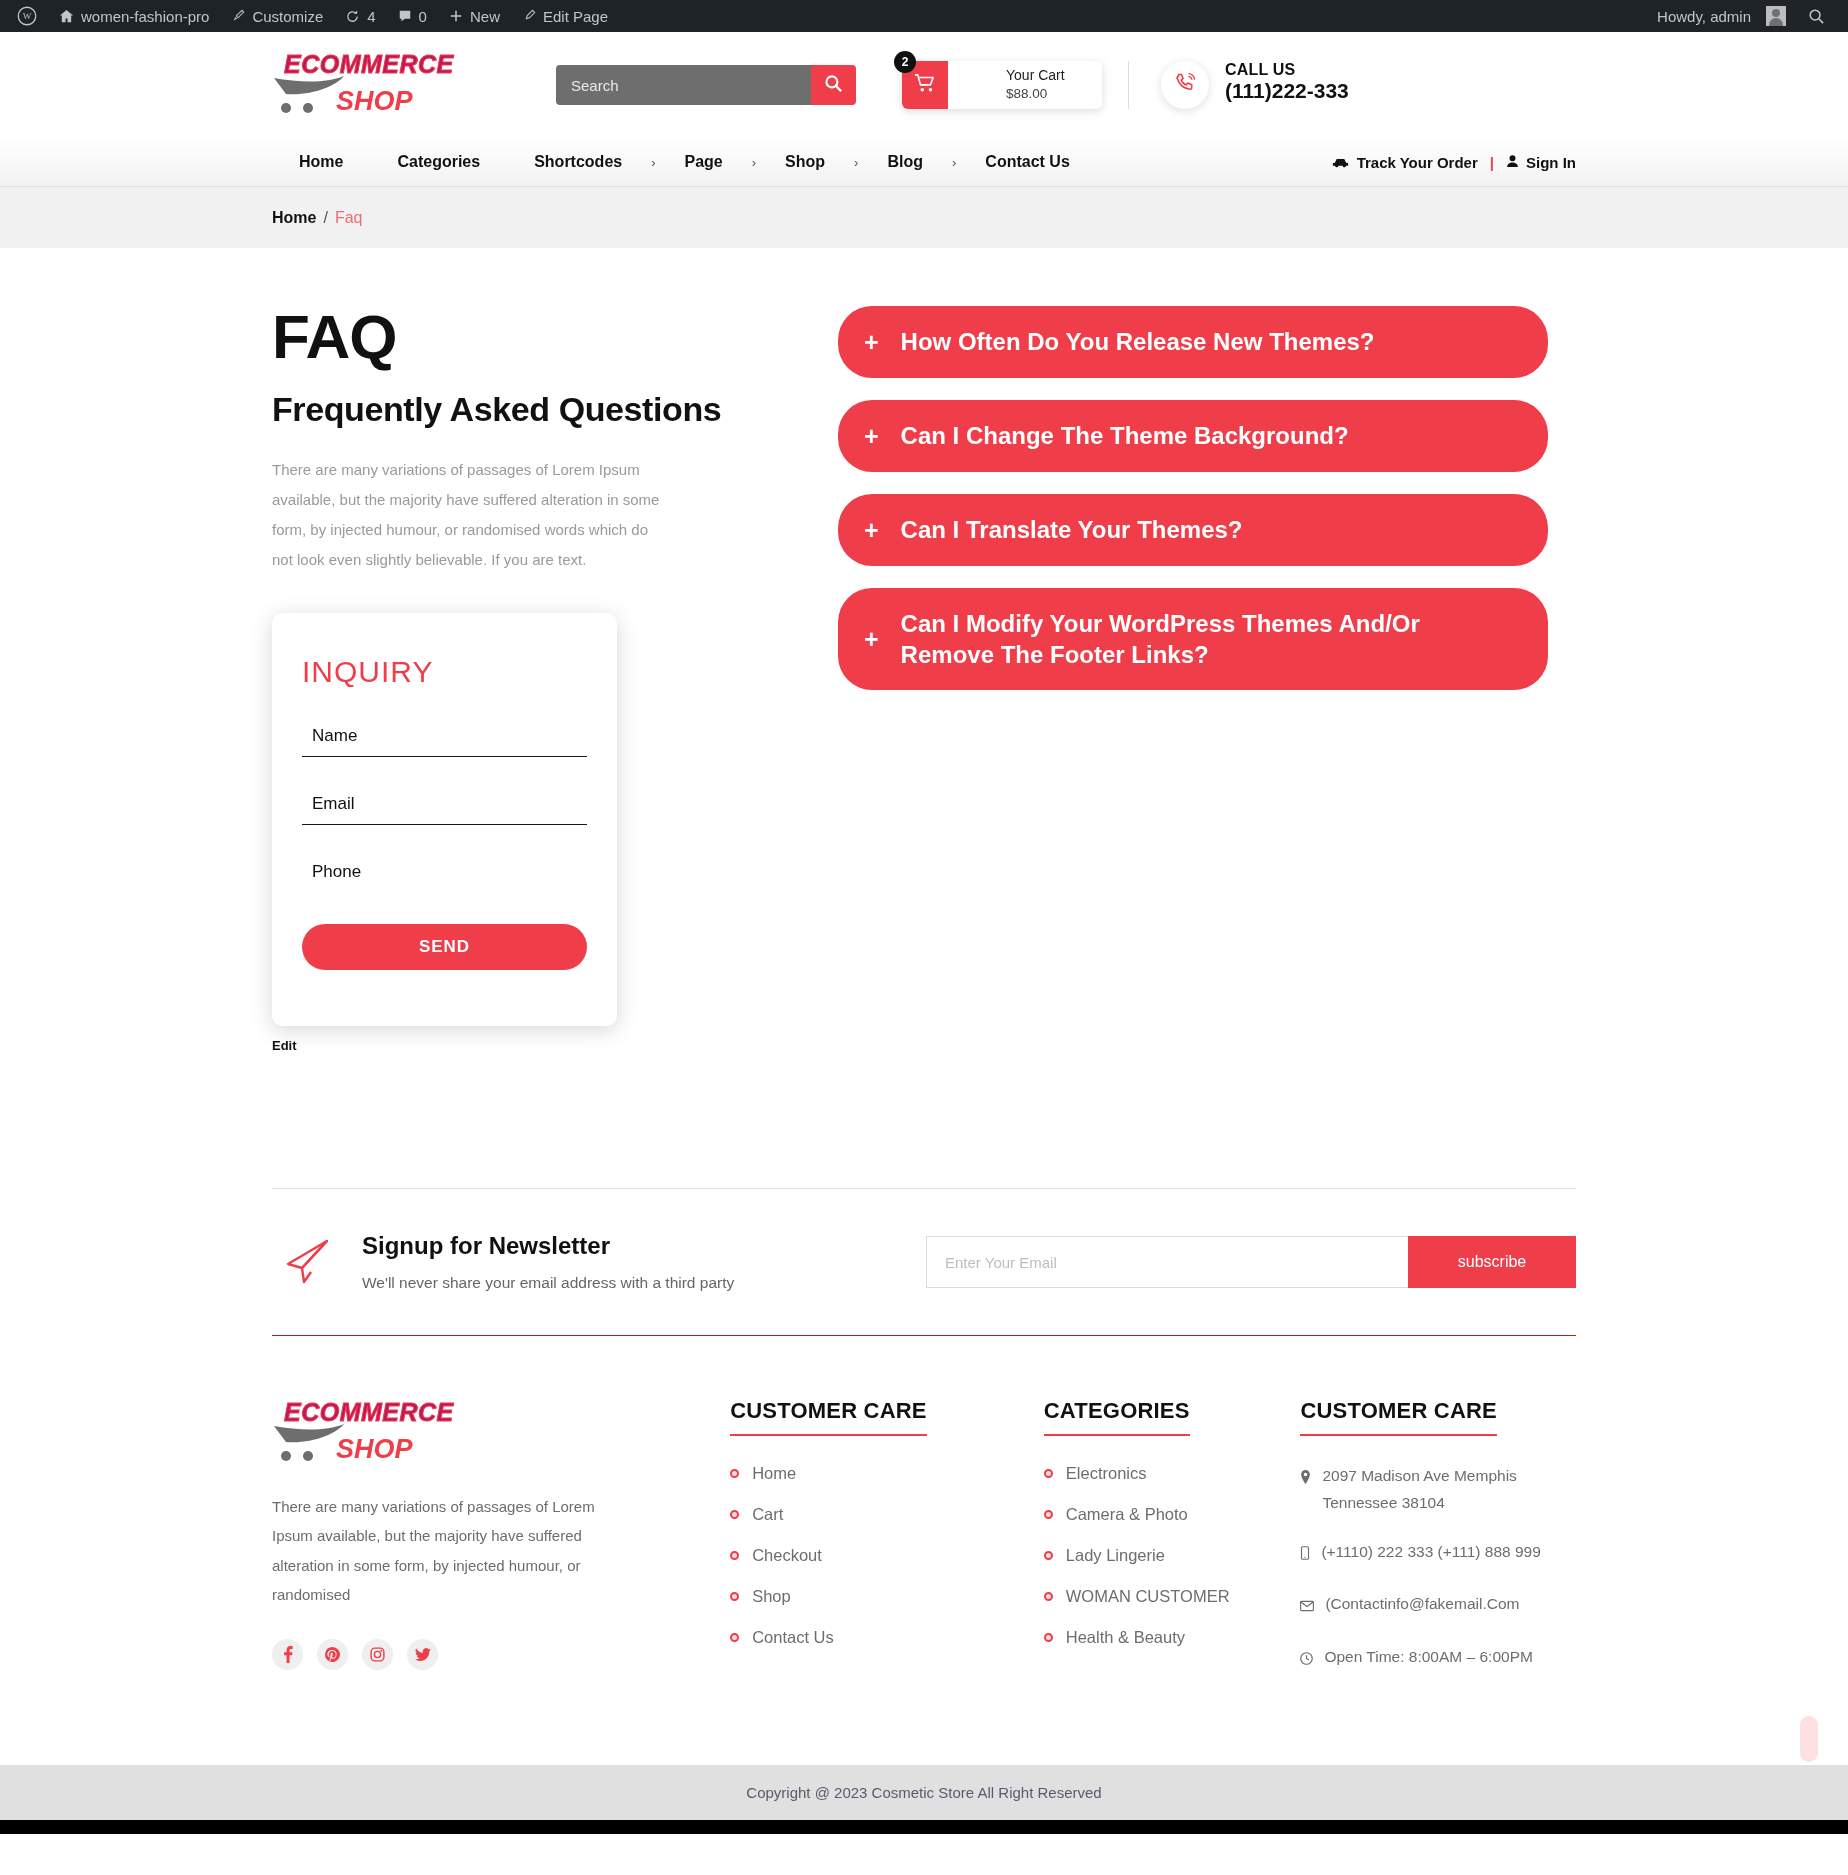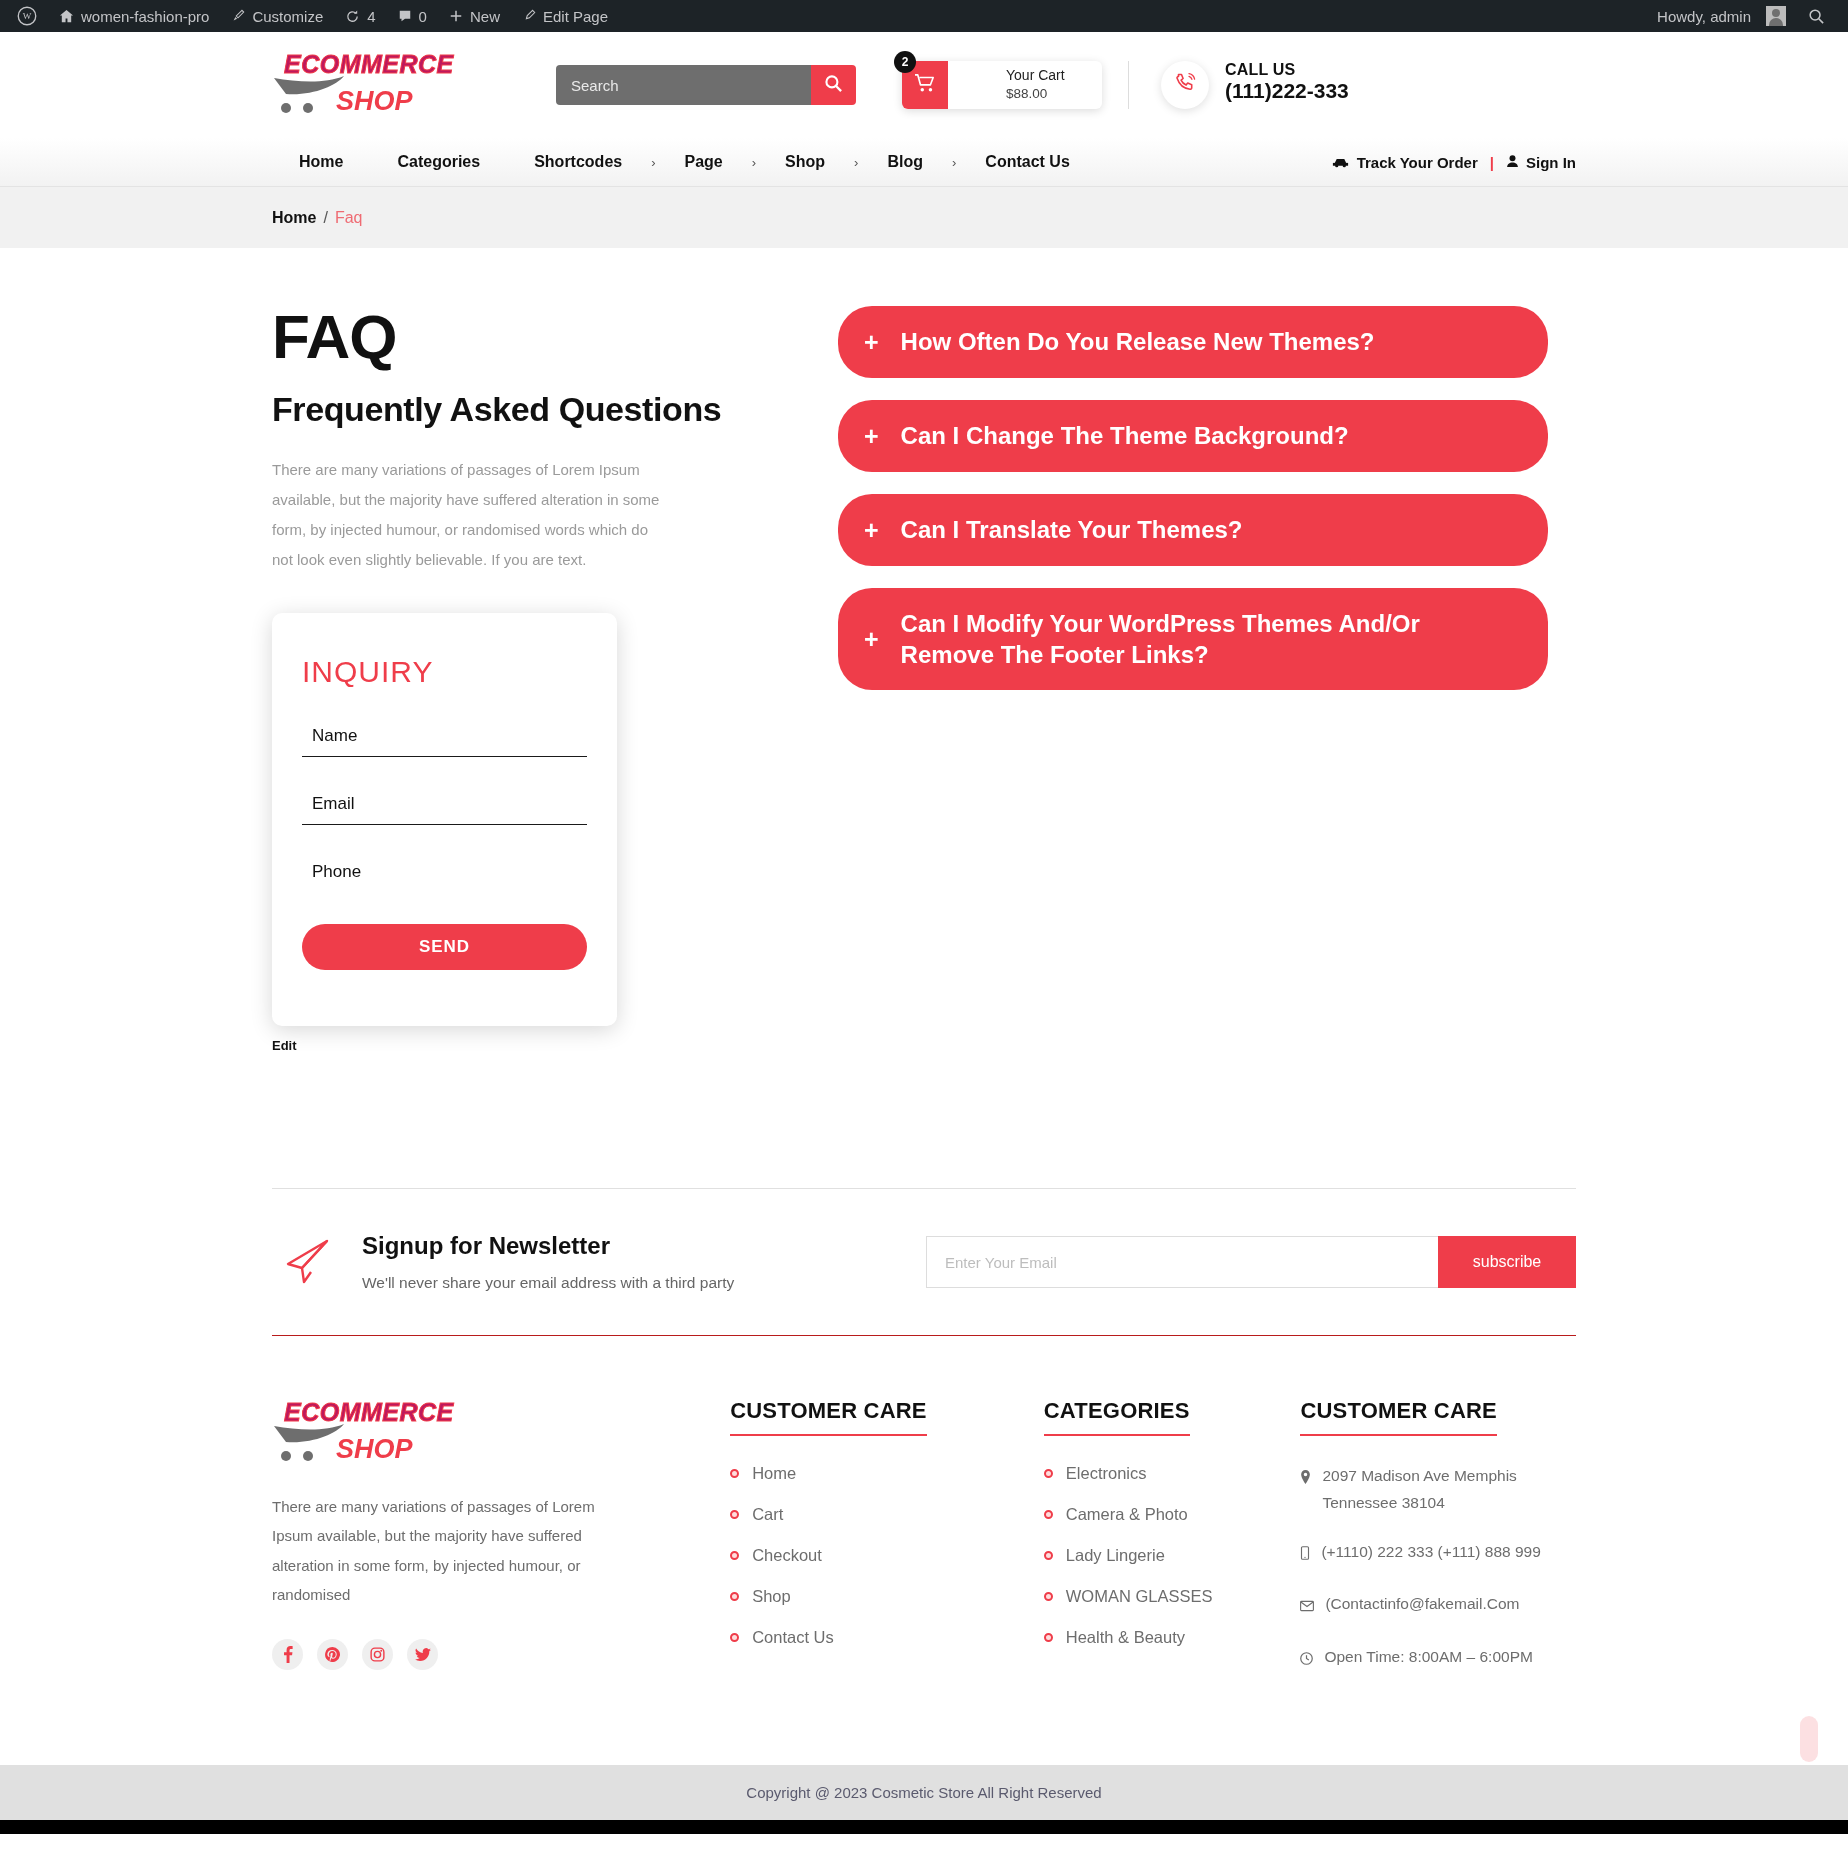--- a/index.html
+++ b/index.html
@@ -209,21 +209,21 @@
   .nl-title { font-size:24px; font-weight:700; color:#111; }
   .nl-sub { font-size:15.5px; color:#666; margin-top:14px; }
   .nl-form { margin-left:auto; display:flex; width: 650px; height:52px; }
   .nl-input {
     flex:1; border:1px solid #ddd; border-right:0; outline:0;
     padding: 12px 18px; font-size:15px; color:#555;
     font-family:"Liberation Sans", sans-serif;
   }
   .nl-input::placeholder { color:#bdbdbd; opacity:1; }
   .nl-btn {
-    width:138px; background:#ef3d4a; border:0; color:#fff; font-size:16px;
+    width:168px; background:#ef3d4a; border:0; color:#fff; font-size:16px;
     cursor:pointer; font-family:"Liberation Sans", sans-serif;
   }
 
   
   .footer {
     padding: 62px 272px 70px 272px; display:flex; background:#fff;
   }
   .f-col-brand { width: 400px; }
   .f-logo { position:relative; width: 175px; height: 72px; }
   .f-desc { font-size:15px; line-height:1.95; color:#6d6d6d; margin-top:22px; width: 360px; }
@@ -597,21 +597,21 @@
         <li>
             <span class="bullet"></span>
             <span>Camera &amp; Photo</span>
           </li>
         <li>
             <span class="bullet"></span>
             <span>Lady Lingerie</span>
           </li>
         <li>
             <span class="bullet"></span>
-            <span>WOMAN GLASSES</span>
+            <span>WOMAN CUSTOMER</span>
           </li>
         <li>
             <span class="bullet"></span>
             <span>Health &amp; Beauty</span>
           </li>
       </ul>
     </div>
 
     <div class="f-col f-col-contact">
       <div class="f-head">CUSTOMER CARE</div>

